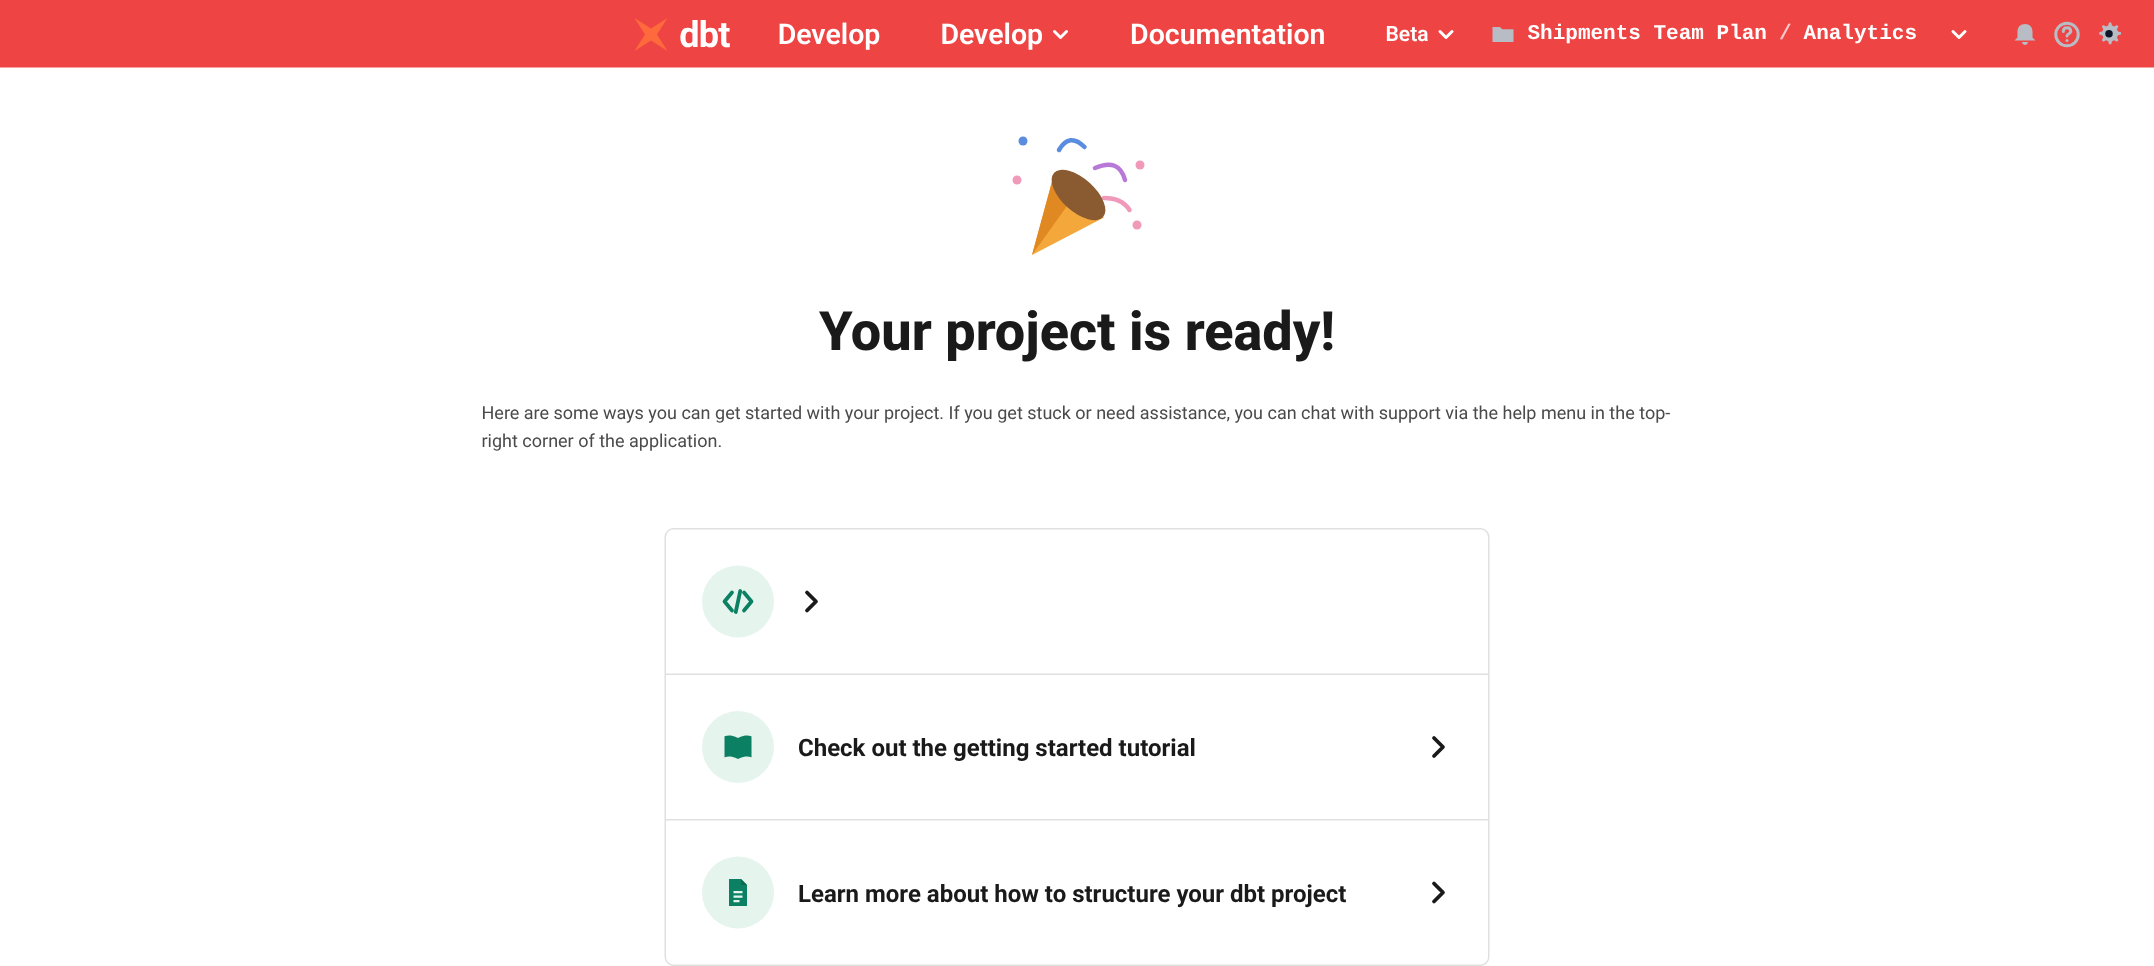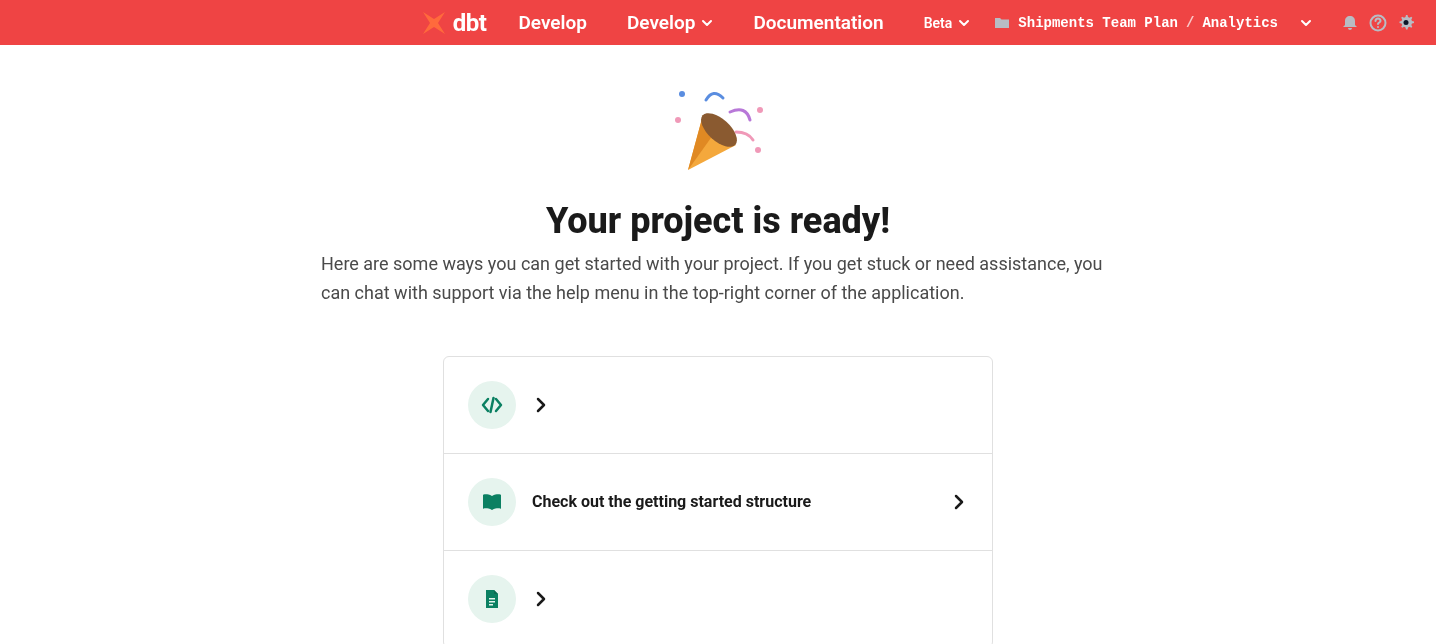--- a/index.html
+++ b/index.html
@@ -142,26 +142,26 @@
       width: 100px;
       height: 100px;
       margin-bottom: 20px;
       position: relative;
     }
 
     .hero-title {
       font-size: 36px;
       font-weight: 800;
       color: #1a1a1a;
-      margin-bottom: 8px;
+      margin-bottom: 24px;
       text-align: center;
     }
 
     .hero-description {
-      font-size: 18px;
+      font-size: 12px;
       color: #4a4a4a;
       max-width: 794px;
       text-align: left;
       line-height: 1.6;
       margin-bottom: 48px;
     }
 
     .action-cards {
       width: 550px;
       border: 1px solid #e0e0e0;
@@ -322,38 +322,39 @@
       </span>
     </div>
 
     <div class="action-card">
       <div class="action-icon-wrap">
         <svg width="22" height="22" viewBox="0 0 22 22">
             <path d="M2 4 C2 4 5 2 11 5 L11 19 C5 16 2 18 2 18 Z" fill="#0b8062"></path>
             <path d="M20 4 C20 4 17 2 11 5 L11 19 C17 16 20 18 20 18 Z" fill="#0b8062"></path>
           </svg>
       </div>
-      <span class="action-label">Check out the getting started structure</span>
+      <span class="action-label">Check out the getting started tutorial</span>
       <span class="action-chevron">
         <svg width="18" height="18" viewBox="0 0 18 18">
             <path d="M6 3 L12 9 L6 15" stroke="#1a1a1a" stroke-width="2.5" fill="none" stroke-linecap="round" stroke-linejoin="round"></path>
           </svg>
       </span>
     </div>
 
     <div class="action-card">
       <div class="action-icon-wrap">
         <svg width="22" height="22" viewBox="0 0 22 22">
             <path d="M5 2 L13 2 L17 6 L17 20 L5 20 Z" fill="#0b8062"></path>
             <path d="M13 2 L13 6 L17 6" fill="#0a6b52"></path>
             <rect x="8" y="10" width="6" height="1.5" fill="#e6f4ee"></rect>
             <rect x="8" y="13" width="6" height="1.5" fill="#e6f4ee"></rect>
             <rect x="8" y="16" width="4" height="1.5" fill="#e6f4ee"></rect>
           </svg>
       </div>
+      <span class="action-label">Learn more about how to structure your dbt project</span>
       <span class="action-chevron">
         <svg width="18" height="18" viewBox="0 0 18 18">
             <path d="M6 3 L12 9 L6 15" stroke="#1a1a1a" stroke-width="2.5" fill="none" stroke-linecap="round" stroke-linejoin="round"></path>
           </svg>
       </span>
     </div>
   </div>
 </main>
 
 </body></html>

